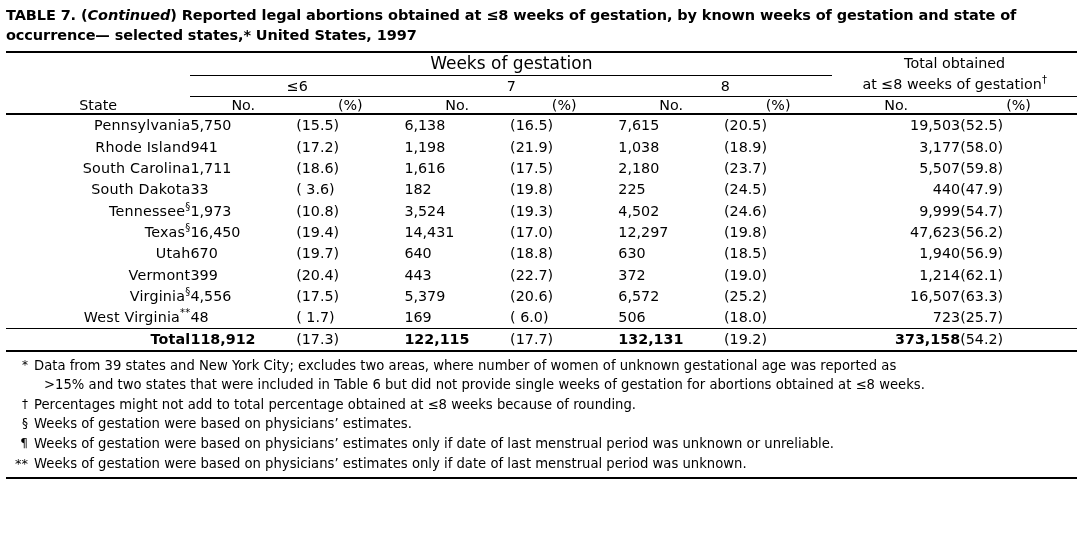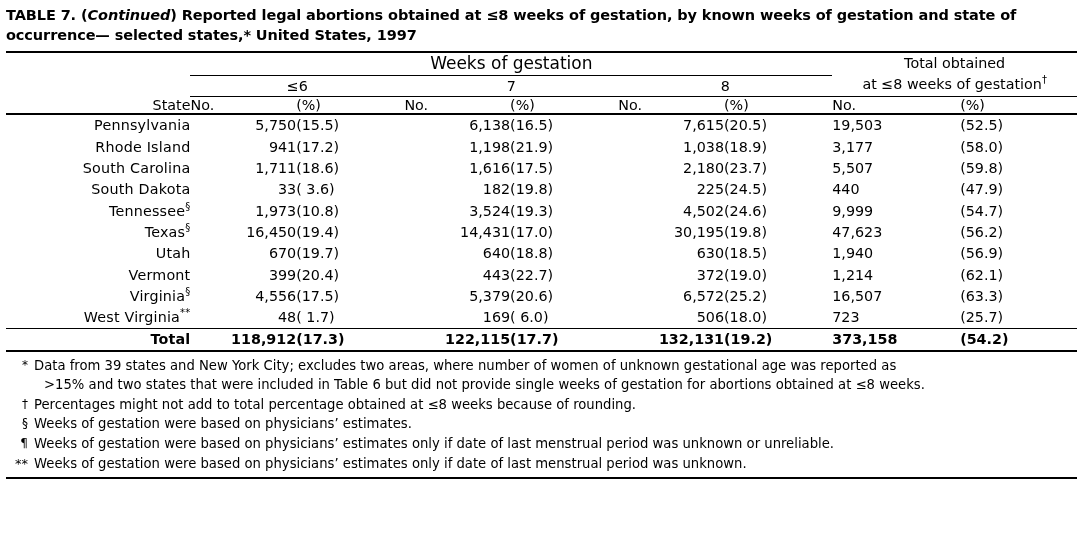--- a/index.html
+++ b/index.html
@@ -62,25 +62,26 @@
   }
   .line-cell {
     height: 3px;
     padding: 0;
   }
   .line-cell > div {
     border-top: 1px solid #000;
     height: 0;
   }
   .colhead {
+    text-align: center;
     padding-bottom: 2px;
     padding-top: 2px;
   }
   .state-head {
-    text-align: right;
+    text-align: center;
     padding-bottom: 2px;
   }
   .thick-rule td {
     border-top: 2px solid #000;
     height: 0;
     padding: 0;
   }
   .thin-rule td {
     border-top: 1px solid #000;
     height: 0;
@@ -89,37 +90,37 @@
   tr.data td {
     padding-top: 1.5px;
     padding-bottom: 1.5px;
     line-height: 1.28;
   }
   td.state {
     text-align: right;
     letter-spacing: 0.2px;
   }
   td.num {
-    text-align: right;
     padding-right: 6px;
   }
   td.pct {
     text-align: left;
     padding-left: 12px;
   }
   td.tnum {
+    text-align: right;
     padding-right: 8px;
     font-weight: bold;
   }
   td.tpct {
     text-align: left;
     padding-left: 14px;
   }
   tr.total-row td { font-weight: bold; }
-  tr.total-row td.pct, tr.total-row td.tpct { font-weight: bold; }
+  tr.total-row td.pct, tr.total-row td.tpct { font-weight: normal; }
   sup {
     font-size: 10px;
     vertical-align: super;
     line-height: 0;
   }
   .footnotes {
     margin-top: 5px;
     font-size: 13.2px;
     line-height: 1.42;
   }
@@ -284,21 +285,21 @@
           <td class="pct">(24.6)</td>
           <td class="tnum">9,999</td>
           <td class="tpct">(54.7)</td>
         </tr>
         <tr class="data">
           <td class="state">Texas<sup>§</sup></td>
           <td class="num">16,450</td>
           <td class="pct">(19.4)</td>
           <td class="num">14,431</td>
           <td class="pct">(17.0)</td>
-          <td class="num">30,195</td>
+          <td class="num">12,297</td>
           <td class="pct">(19.8)</td>
           <td class="tnum">47,623</td>
           <td class="tpct">(56.2)</td>
         </tr>
         <tr class="data">
           <td class="state">Utah</td>
           <td class="num">670</td>
           <td class="pct">(19.7)</td>
           <td class="num">640</td>
           <td class="pct">(18.8)</td>

